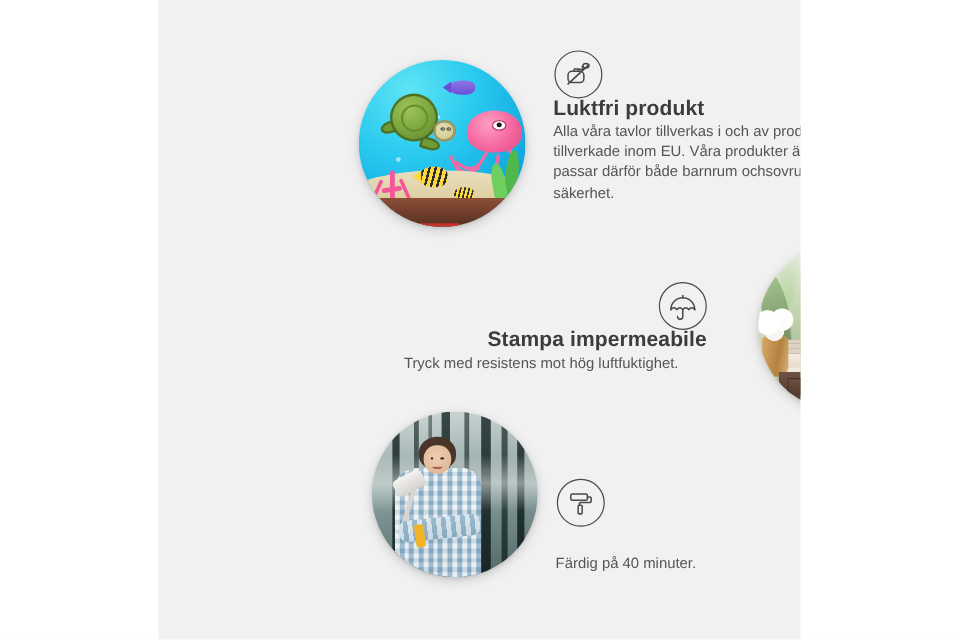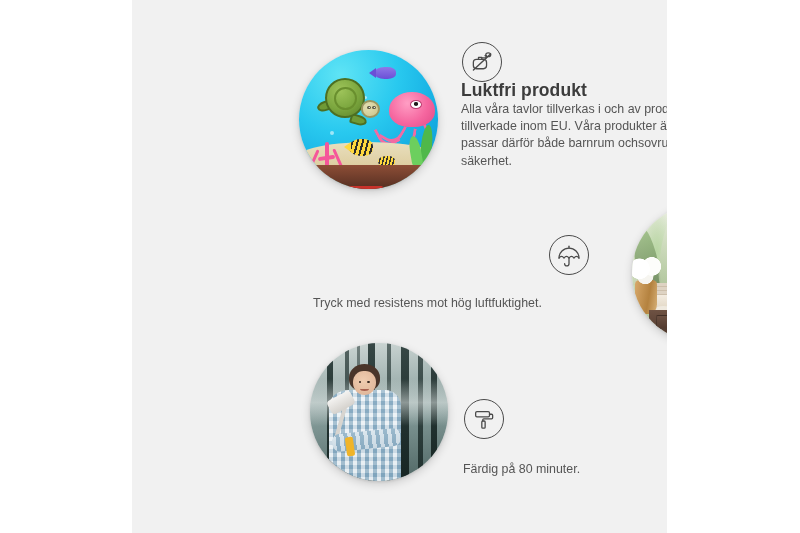--- a/index.html
+++ b/index.html
@@ -328,21 +328,21 @@
   }
 
   
   #icon-nosmell { left: 330px; top: 42px; }
   #title-nosmell { left: 329px; top: 80px; }
   #desc-nosmell { left: 329px; top: 101px; width: 292px; }
 
   
   #icon-umbrella { left: 417px; top: 235px; }
   #title-waterproof { left: 209px; top: 272px; width: 248px; text-align: right; }
-  #desc-waterproof { left: 181px; top: 295px; width: 276px; text-align: left; }
+  #desc-waterproof { left: 181px; top: 295px; width: 276px; text-align: center; }
 
   
   #icon-roller { left: 332px; top: 399px; }
   #title-mount { left: 331px; top: 438px; }
   #desc-mount { left: 331px; top: 461px; width: 260px; }
 </style>
 </head>
 <body>
 
 <div id="page">
@@ -409,20 +409,21 @@
     <div class="feature-icon-circle" id="icon-umbrella">
       <svg viewBox="0 0 40 40" aria-hidden="true">
         <g fill="none" stroke="#4a4a4a" stroke-width="1.35" stroke-linecap="round" stroke-linejoin="round">
           <path d="M9.5 23.2 a10.5 10.5 0 0 1 21 0"></path>
           <path d="M9.5 23.2 q2.6 -3.4 5.25 0 q2.6 -3.4 5.25 0 q2.6 -3.4 5.25 0 q2.6 -3.4 5.25 0"></path>
           <path d="M20 23.2 v6.0 a2.3 2.3 0 0 1 -4.6 0"></path>
           <path d="M20 12.7 v-2.0"></path>
         </g>
       </svg>
     </div>
+    <div class="feature-title" id="title-waterproof">Stampa impermeabile</div>
     <div class="feature-desc" id="desc-waterproof">Tryck med resistens mot hög luftfuktighet.</div>
 
     <div class="photo-circle" id="photo-bathroom">
       <div class="bath-wall">
         <div class="leaf l1"></div>
           <div class="leaf l2"></div>
 
       </div>
       <div class="bath-backsplash"></div>
 
@@ -466,16 +467,16 @@
 
     <div class="feature-icon-circle" id="icon-roller">
       <svg viewBox="0 0 40 40" aria-hidden="true">
         <g fill="none" stroke="#4a4a4a" stroke-width="1.35" stroke-linecap="round" stroke-linejoin="round">
           <rect x="11.2" y="12.2" width="14.6" height="5.6" rx="1.4"></rect>
           <path d="M25.8 15.0 h2.2 a1.1 1.1 0 0 1 1.1 1.1 v2.6 a1.1 1.1 0 0 1 -1.1 1.1 h-8.2 a1.1 1.1 0 0 0 -1.1 1.1 v1.3"></path>
           <rect x="17.7" y="22.1" width="3.5" height="7.6" rx="1.0"></rect>
         </g>
       </svg>
     </div>
-    <div class="feature-desc" id="desc-mount">Färdig på 80 minuter.</div>
+    <div class="feature-desc" id="desc-mount">Färdig på 40 minuter.</div>
 
   </div>
 </div>
 
 </body></html>

